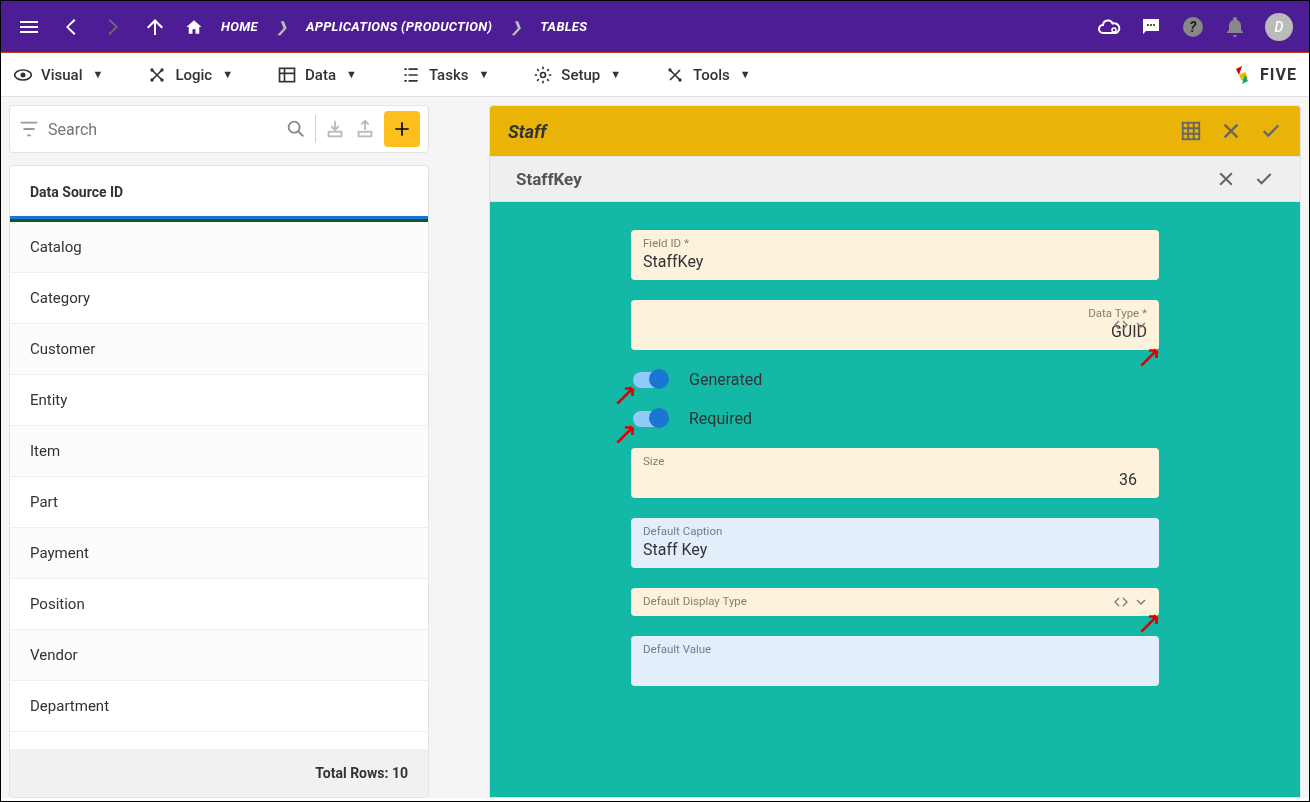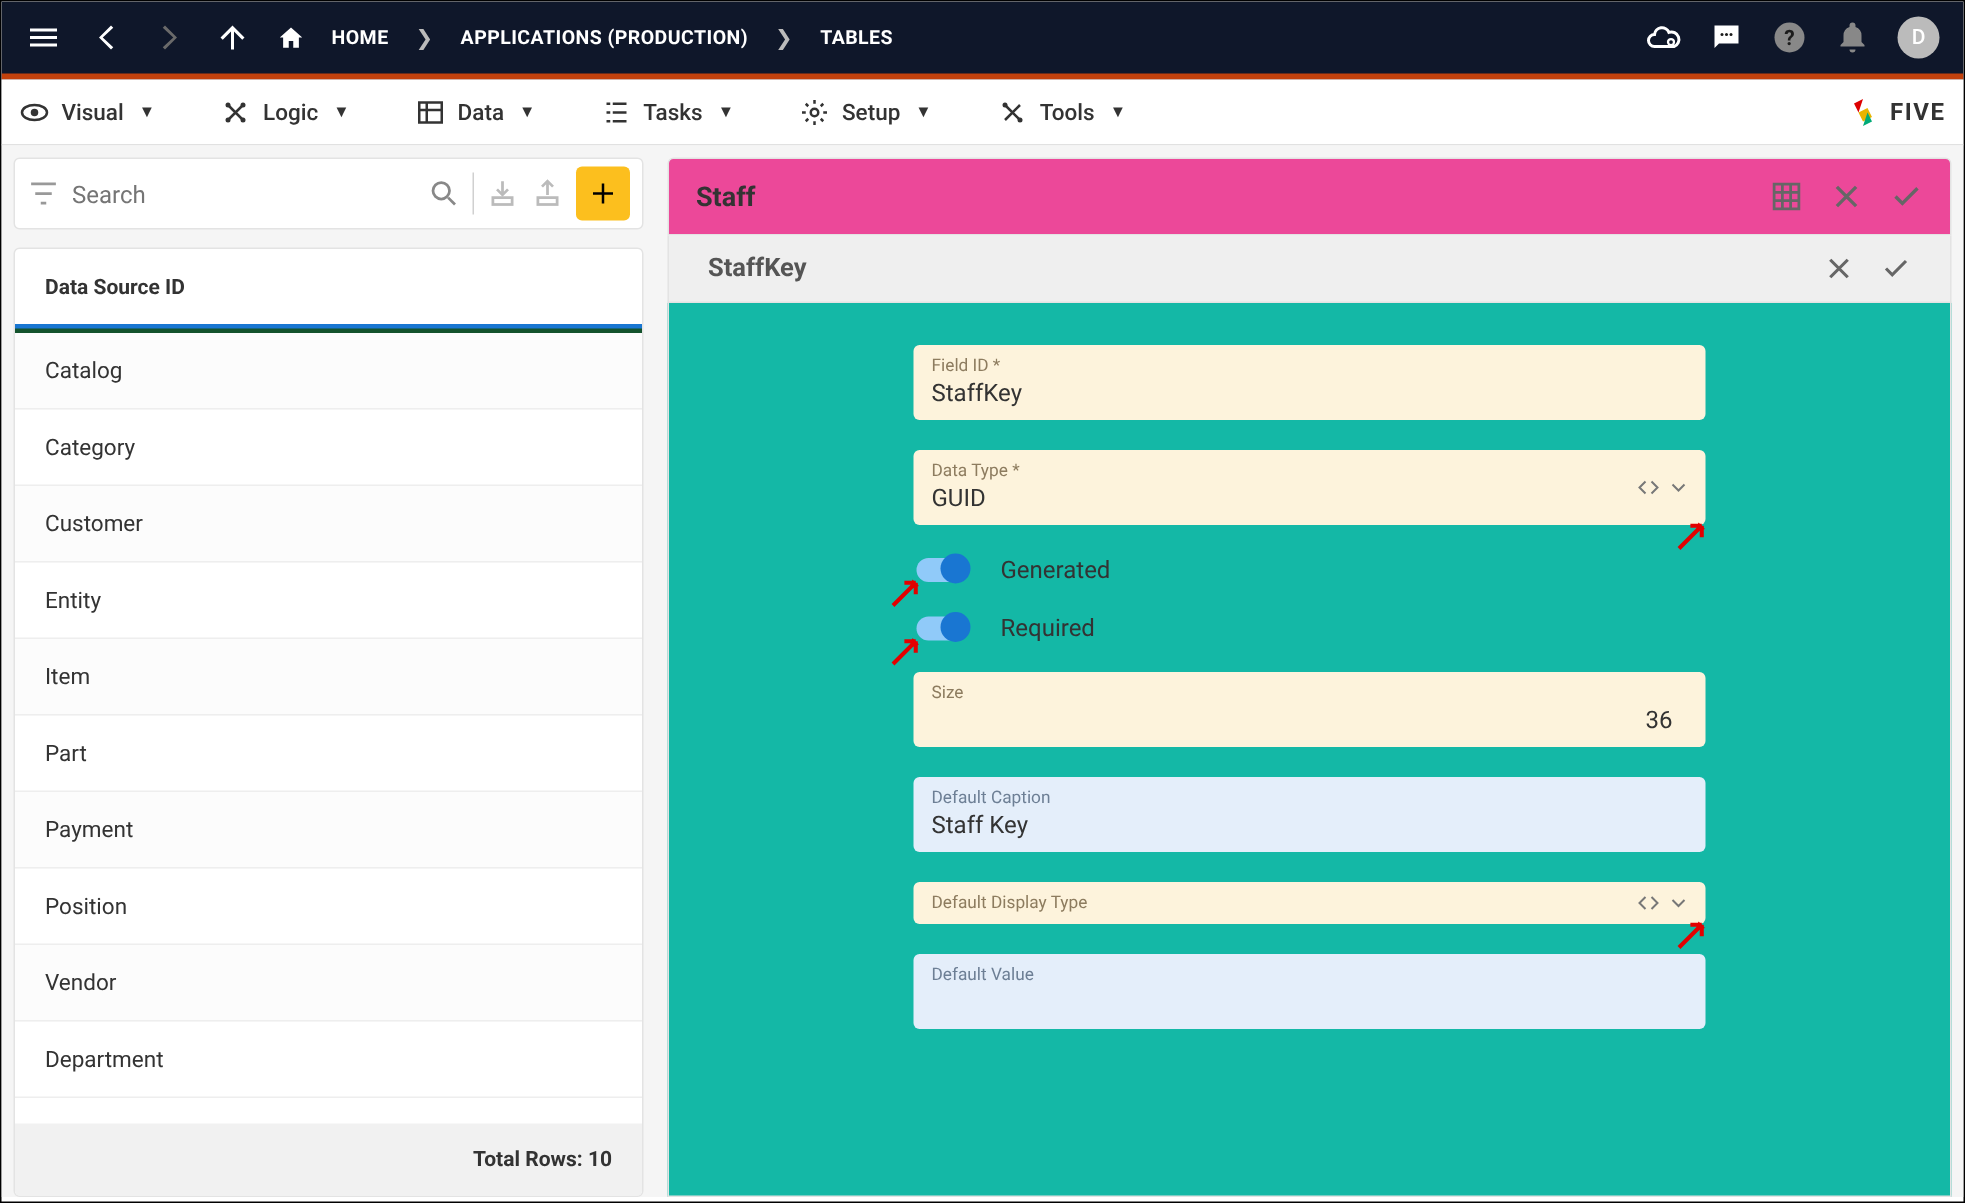--- a/index.html
+++ b/index.html
@@ -1,55 +1,55 @@
 <!DOCTYPE html>
 <html><head>
 <meta charset="utf-8">
 <style>
   * { box-sizing: border-box; margin: 0; padding: 0; }
   body { font-family: Roboto, Arial, sans-serif; font-size: 14px; color: #333; background: #fff; border: 1px solid #000; width: 1310px; height: 802px; overflow: hidden; }
 
   
-  .topbar { background: #0f172a; height: 52px; display: flex; align-items: center; padding: 0 16px; color: #fff; gap: 18px; border-bottom: 4px solid #c2410c; }
+  .topbar { background: #4c1d95; height: 52px; display: flex; align-items: center; padding: 0 16px; color: #fff; gap: 18px; border-bottom: 1px solid #c2410c; font-style: italic; }
   .tb-icon { width: 24px; height: 24px; display:flex; align-items:center; justify-content:center; cursor:pointer; fill:#fff; color:#fff; }
   .tb-icon.dim { color:#6a6a6a; fill:#6a6a6a; }
   .breadcrumb { display:flex; align-items:center; gap:18px; font-weight:700; letter-spacing:.3px; font-size:13px; }
   .bc-chev { font-size:14px; color:#bbb; font-weight:400; }
   .topbar-right { margin-left:auto; display:flex; align-items:center; gap:18px; }
   .avatar { width:28px; height:28px; border-radius:50%; background:#bbb; color:#fff; display:flex; align-items:center; justify-content:center; font-weight:500; font-size:14px; }
 
   
   .menubar { height: 44px; display:flex; align-items:center; padding:0 12px; gap:44px; background:#fff; border-bottom:1px solid #e1e1e1; }
   .menu-item { display:flex; align-items:center; gap:8px; font-weight:500; font-size:15px; cursor:pointer; }
   .menu-item .caret { font-size:11px; margin-left:2px; color:#333; }
   .menu-item svg { width:20px; height:20px; fill:#333; }
   .logo { margin-left:auto; display:flex; align-items:center; gap:6px; font-weight:700; letter-spacing:1px; font-size:16px; color:#333; }
 
   
-  .body { display:flex; height: calc(100% - 99px); background:#f5f5f5; }
+  .body { display:flex; height: calc(100% - 99px); background:#f5f5f5;gap:44px; }
 
   
   .sidebar { width:432px; padding:8px 0 0 8px; display:flex; flex-direction:column; }
   .search-row { background:#fff; height:48px; border:1px solid #e3e3e3; border-radius:4px; display:flex; align-items:center; padding:0 8px; gap:8px; margin-right:4px; }
   .filter-icon { width:22px; height:22px; color:#999; }
   .search-input { flex:1; border:none; outline:none; font-size:16px; color:#888; background:transparent; font-family:inherit;}
   .sr-ic { width:22px; height:22px; color:#888; cursor:pointer; fill:#888; }
   .sr-divider { width:1px; height:28px; background:#d0d0d0; }
   .add-btn { width:36px; height:36px; background:#fcbf1e; border-radius:4px; display:flex; align-items:center; justify-content:center; font-size:22px; font-weight:500; cursor:pointer; }
 
   .list { background:#fff; border:1px solid #e3e3e3; margin-top:12px; margin-right:4px; border-radius:4px; flex:1; display:flex; flex-direction:column; overflow:hidden; }
   .list-header { font-weight:700; padding:18px 20px; border-bottom:4px solid #14532d; position:relative; }
   .list-header::after { content:""; position:absolute; bottom:-1px; left:0; right:0; height:3px; background:#1976d2; }
   .list-row { padding:16px 20px; border-bottom:1px solid #eee; cursor:pointer; font-size:15px; }
   .list-row:nth-child(even){ background:#fcfcfc; }
   .list-footer { margin-top:auto; padding:16px 20px; text-align:right; font-weight:700; background:#f1f1f1; }
 
   
   .main { flex:1; padding:8px 8px 0 12px; display:flex; flex-direction:column; overflow:hidden; }
-  .panel-header { background:#ec4899; border:1px solid #e3e3e3; border-radius:4px 4px 0 0; padding:14px 18px; display:flex; align-items:center; font-size:18px; font-weight:700; }
+  .panel-header { background:#eab308; border:1px solid #e3e3e3; border-radius:4px 4px 0 0; padding:14px 18px; display:flex; align-items:center; font-size:18px; font-weight:700;font-style:italic; }
   .panel-header .actions { margin-left:auto; display:flex; gap:18px; align-items:center; color:#666; }
   .panel-header .actions svg { width:22px; height:22px; cursor:pointer; fill:#666; }
   .sub-header { background:#efefef; border:1px solid #e3e3e3; border-top:none; padding:12px 26px; display:flex; align-items:center; font-size:17px; font-weight:700; color:#555; }
   .sub-header .actions { margin-left:auto; display:flex; gap:18px; }
   .sub-header .actions svg { width:20px; height:20px; cursor:pointer; fill:#666; }
 
   .form-area { background:#14b8a6; border:1px solid #e3e3e3; border-top:none; flex:1; padding:28px 0 20px 0; display:flex; flex-direction:column; align-items:center; overflow:auto; }
   .form-col { width:528px; display:flex; flex-direction:column; gap:20px; }
 
   .field { border-radius:4px; padding:6px 12px 8px 12px; position:relative; }
@@ -279,21 +279,21 @@
       </div>
     </div>
 
     <div class="form-area">
       <div class="form-col">
         <div class="field yellow">
           <div class="field-label">Field ID *</div>
           <div class="field-value">StaffKey</div>
         </div>
 
-        <div class="field yellow" style="position:relative;">
+        <div class="field yellow" style="position:relative;text-align:right;">
           <div class="field-label">Data Type *</div>
           <div class="field-value">GUID</div>
           <div class="field-icons">
             <svg viewBox="0 0 24 24">
                 <path d="M9 6l-6 6 6 6M15 6l6 6-6 6" stroke="#777" stroke-width="2" fill="none"></path>
               </svg>
             <svg viewBox="0 0 24 24">
                 <path d="M6 9l6 6 6-6" stroke="#777" stroke-width="2" fill="none"></path>
               </svg>
           </div>

